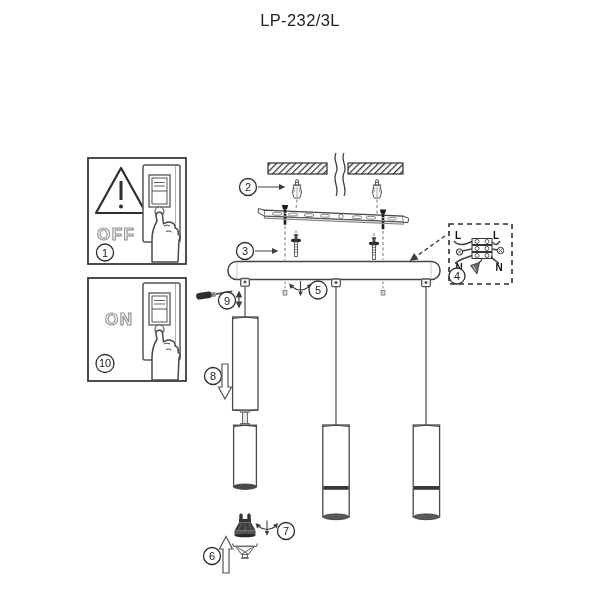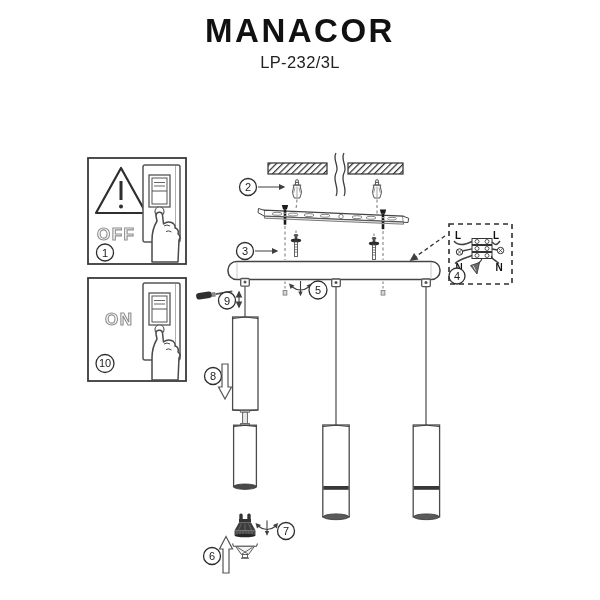--- a/index.html
+++ b/index.html
@@ -14,21 +14,20 @@
   .bnum{font-size:11px;fill:#1c1c1c;text-anchor:middle;}
   .outline-word{font-weight:bold;font-size:17px;fill:#ffffff;stroke:#8f8f8f;stroke-width:1.1;letter-spacing:1.5px;}
   .wire-label{font-size:10px;font-weight:bold;fill:#111;text-anchor:middle;}
 </style>
 </head>
 <body>
 
 <div id="page">
 
   <div id="hdr">
-    <div class="title">MANACOR</div>
     <div class="sub">LP-232/3L</div>
   </div>
 
   <svg width="600" height="600" viewBox="0 0 600 600">
     <defs>
       <marker id="arr" markerWidth="8" markerHeight="8" refX="5.5" refY="3.5" orient="auto-start-reverse">
         <path d="M0.5 0.5 L6.8 3.5 L0.5 6.5 Z" fill="#3f3f3f"></path>
       </marker>
       <pattern id="hatch" width="4.5" height="4.5" patternUnits="userSpaceOnUse" patternTransform="rotate(45)">
         <rect width="4.5" height="4.5" fill="#fff"></rect>

